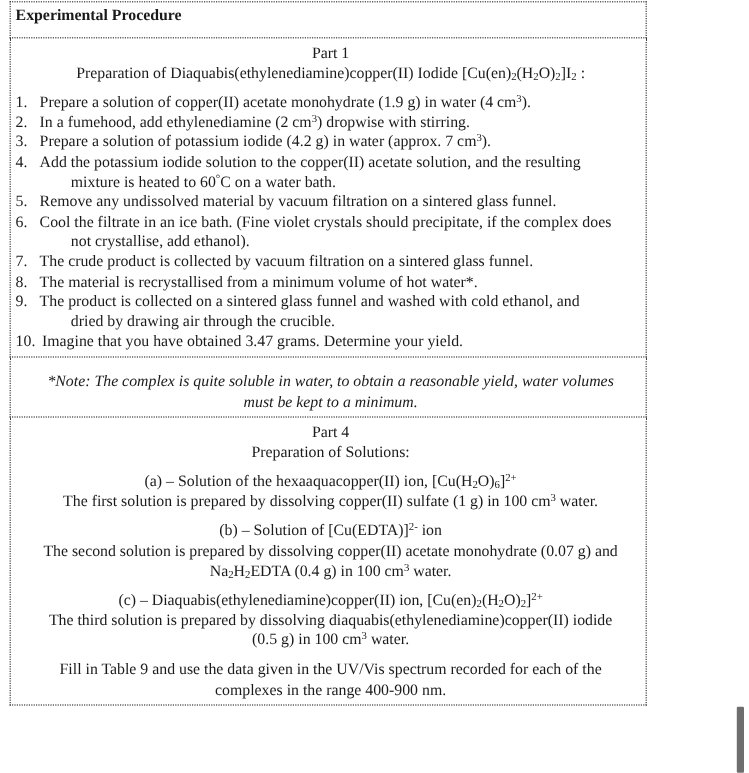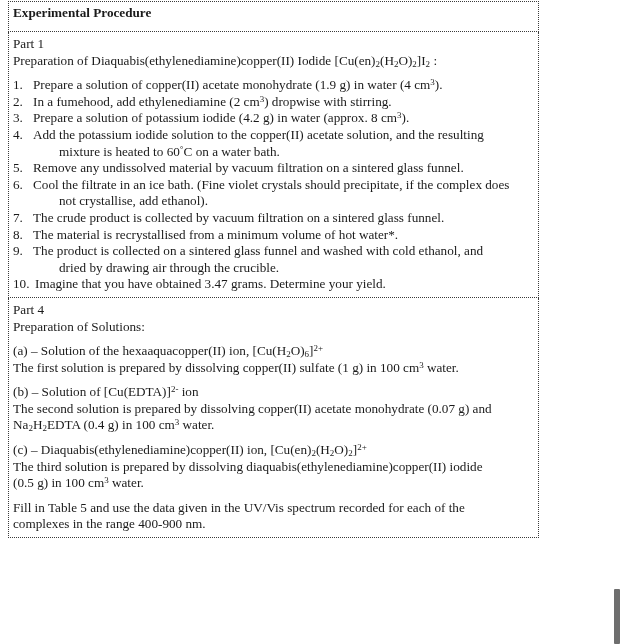--- a/index.html
+++ b/index.html
@@ -44,20 +44,21 @@
 
   .hdr-cell {
     font-weight: bold;
     height: 22px;
     padding-top: 3px !important;
     margin-left: 36px;
   }
 
   .part-label {
     display: block;
+    text-align: center;
   }
 
   .blank-line {
     display: block;
     height: 8px;
   }
 
   
   ol.steps {
     list-style: none;
@@ -141,21 +142,21 @@
           <span class="part-label">Preparation of Diaquabis(ethylenediamine)copper(II) Iodide [Cu(en)<sub>2</sub>(H<sub>2</sub>O)<sub>2</sub>]I<sub>2</sub> :</span>
           <span class="blank-line"></span>
           <ol class="steps">
             <li>
               <span class="num">1.</span><span>Prepare a solution of copper(II) acetate monohydrate (1.9 g) in water (4 cm</span><sup>3</sup><span>).</span>
             </li>
             <li>
               <span class="num">2.</span><span>In a fumehood, add ethylenediamine (2 cm</span><sup>3</sup><span>) dropwise with stirring.</span>
             </li>
             <li>
-              <span class="num">3.</span><span>Prepare a solution of potassium iodide (4.2 g) in water (approx. 8 cm</span><sup>3</sup><span>).</span>
+              <span class="num">3.</span><span>Prepare a solution of potassium iodide (4.2 g) in water (approx. 7 cm</span><sup>3</sup><span>).</span>
             </li>
             <li>
               <span class="num">4.</span><span>Add the potassium iodide solution to the copper(II) acetate solution, and the resulting</span>
               <span class="cont">mixture is heated to 60<span class="deg">°</span>C on a water bath.</span>
             </li>
             <li>
               <span class="num">5.</span><span>Remove any undissolved material by vacuum filtration on a sintered glass funnel.</span>
             </li>
             <li>
               <span class="num">6.</span><span>Cool the filtrate in an ice bath. (Fine violet crystals should precipitate, if the complex does</span>
@@ -171,20 +172,27 @@
               <span class="num">9.</span><span>The product is collected on a sintered glass funnel and washed with cold ethanol, and</span>
               <span class="cont">dried by drawing air through the crucible.</span>
             </li>
             <li class="wide">
               <span class="num">10.</span><span>Imagine that you have obtained 3.47 grams. Determine your yield.</span>
             </li>
           </ol>
         </td>
       </tr>
 
+      <tr>
+        <td>
+          <span class="blank-line"></span>
+          <span class="note-text part-label">*Note: The complex is quite soluble in water, to obtain a reasonable yield, water volumes</span>
+          <span class="note-text part-label">must be kept to a minimum.</span>
+        </td>
+      </tr>
 
       <tr>
         <td>
           <span class="part-label">Part 4</span>
           <span class="part-label">Preparation of Solutions:</span>
           <span class="blank-line"></span>
 
           <span class="part-label">(a) – Solution of the hexaaquacopper(II) ion, [Cu(H<sub>2</sub>O)<sub>6</sub>]<sup>2+</sup></span>
           <span class="part-label">The first solution is prepared by dissolving copper(II) sulfate (1 g) in 100 cm<sup>3</sup> water.</span>
           <span class="blank-line"></span>
@@ -192,21 +200,21 @@
           <span class="part-label">(b) – Solution of [Cu(EDTA)]<sup>2-</sup> ion</span>
           <span class="part-label">The second solution is prepared by dissolving copper(II) acetate monohydrate (0.07 g) and</span>
           <span class="part-label">Na<sub>2</sub>H<sub>2</sub>EDTA (0.4 g) in 100 cm<sup>3</sup> water.</span>
           <span class="blank-line"></span>
 
           <span class="part-label">(c) – Diaquabis(ethylenediamine)copper(II) ion, [Cu(en)<sub>2</sub>(H<sub>2</sub>O)<sub>2</sub>]<sup>2+</sup></span>
           <span class="part-label">The third solution is prepared by dissolving diaquabis(ethylenediamine)copper(II) iodide</span>
           <span class="part-label">(0.5 g) in 100 cm<sup>3</sup> water.</span>
           <span class="blank-line"></span>
 
-          <span class="part-label">Fill in Table 5 and use the data given in the UV/Vis spectrum recorded for each of the</span>
+          <span class="part-label">Fill in Table 9 and use the data given in the UV/Vis spectrum recorded for each of the</span>
           <span class="part-label">complexes in the range 400-900 nm.</span>
         </td>
       </tr>
     </tbody>
   </table>
 
   <div id="scrollbar-track">
     <div id="scrollbar-thumb"></div>
   </div>
 

